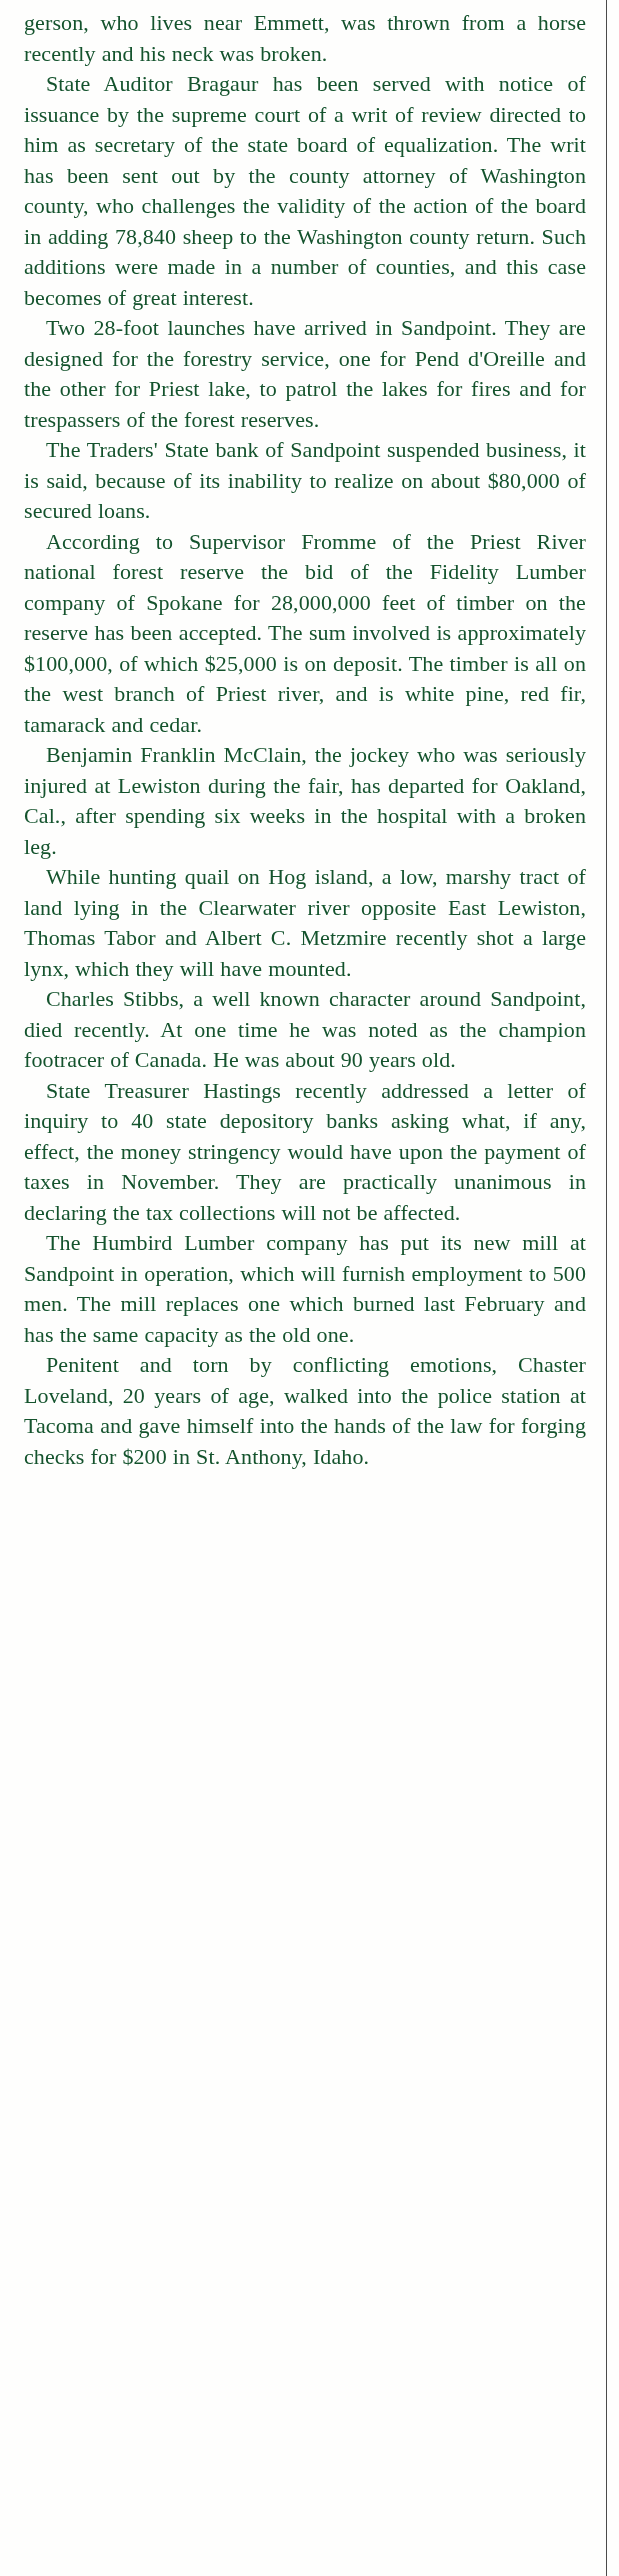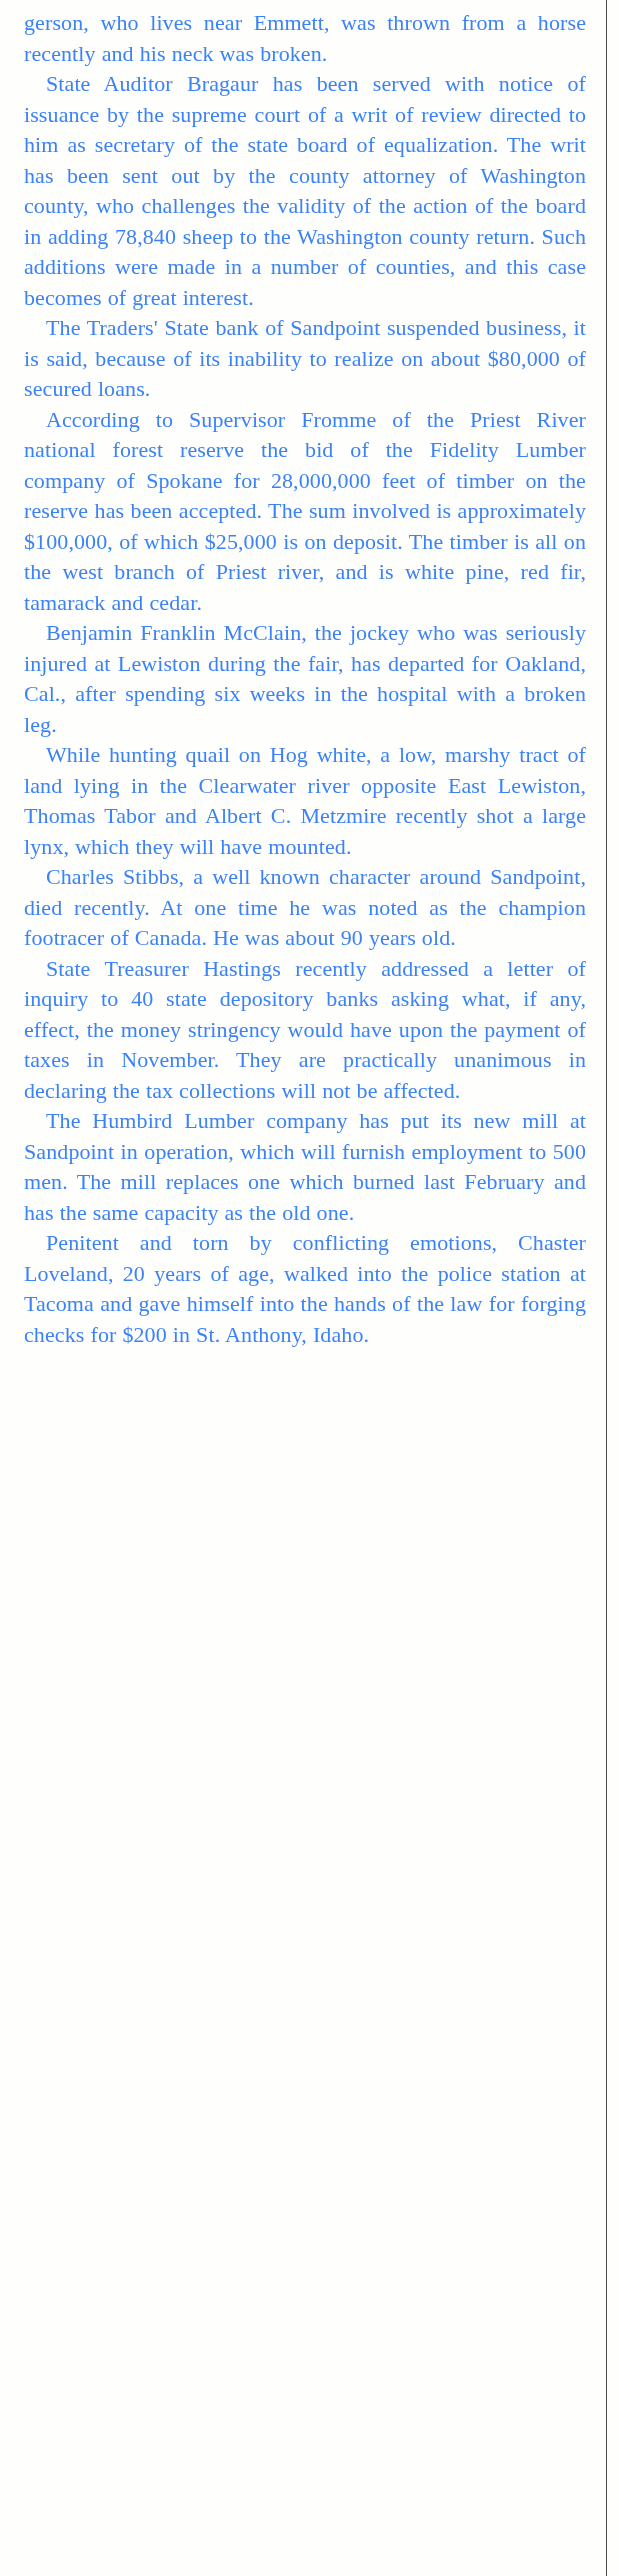--- a/index.html
+++ b/index.html
@@ -36,21 +36,21 @@
   }
   p.para {
     margin: 0;
     text-indent: 22px;
     font-size: 22px;
     line-height: 30.5px;
     text-align: justify;
     text-justify: inter-word;
     letter-spacing: 0.1px;
     word-spacing: 0.4px;
-    color: #3b82f6;
+    color: #14532d;
     font-family: "Liberation Serif", serif;
   }
   p.para.cont {
     text-indent: 0;
   }
   
   .ink-soft { color: #1b1b1b; }
 </style>
 </head>
 <body>
@@ -58,28 +58,29 @@
 <div class="page">
 
   <div class="rule-right"></div>
 
   <div class="column">
 
     <p class="para cont ink-soft">gerson, who lives near Emmett, was thrown from a horse recently and his neck was broken.</p>
 
     <p class="para ink-soft">State Auditor Bragaur has been served with notice of issuance by the supreme court of a writ of review directed to him as secretary of the state board of equalization. The writ has been sent out by the county attorney of Washington county, who challenges the validity of the action of the board in adding 78,840 sheep to the Washington county return. Such additions were made in a number of counties, and this case becomes of great interest.</p>
 
+    <p class="para ink-soft">Two 28-foot launches have arrived in Sandpoint. They are designed for the forestry service, one for Pend d'Oreille and the other for Priest lake, to patrol the lakes for fires and for trespassers of the forest reserves.</p>
 
     <p class="para ink-soft">The Traders' State bank of Sandpoint suspended business, it is said, because of its inability to realize on about $80,000 of secured loans.</p>
 
     <p class="para ink-soft">According to Supervisor Fromme of the Priest River national forest reserve the bid of the Fidelity Lumber company of Spokane for 28,000,000 feet of timber on the reserve has been accepted. The sum involved is approximately $100,000, of which $25,000 is on deposit. The timber is all on the west branch of Priest river, and is white pine, red fir, tamarack and cedar.</p>
 
     <p class="para ink-soft">Benjamin Franklin McClain, the jockey who was seriously injured at Lewiston during the fair, has departed for Oakland, Cal., after spending six weeks in the hospital with a broken leg.</p>
 
-    <p class="para ink-soft">While hunting quail on Hog white, a low, marshy tract of land lying in the Clearwater river opposite East Lewiston, Thomas Tabor and Albert C. Metzmire recently shot a large lynx, which they will have mounted.</p>
+    <p class="para ink-soft">While hunting quail on Hog island, a low, marshy tract of land lying in the Clearwater river opposite East Lewiston, Thomas Tabor and Albert C. Metzmire recently shot a large lynx, which they will have mounted.</p>
 
     <p class="para ink-soft">Charles Stibbs, a well known character around Sandpoint, died recently. At one time he was noted as the champion footracer of Canada. He was about 90 years old.</p>
 
     <p class="para ink-soft">State Treasurer Hastings recently addressed a letter of inquiry to 40 state depository banks asking what, if any, effect, the money stringency would have upon the payment of taxes in November. They are practically unanimous in declaring the tax collections will not be affected.</p>
 
     <p class="para ink-soft">The Humbird Lumber company has put its new mill at Sandpoint in operation, which will furnish employment to 500 men. The mill replaces one which burned last February and has the same capacity as the old one.</p>
 
     <p class="para ink-soft">Penitent and torn by conflicting emotions, Chaster Loveland, 20 years of age, walked into the police station at Tacoma and gave himself into the hands of the law for forging checks for $200 in St. Anthony, Idaho.</p>
 
   </div>

